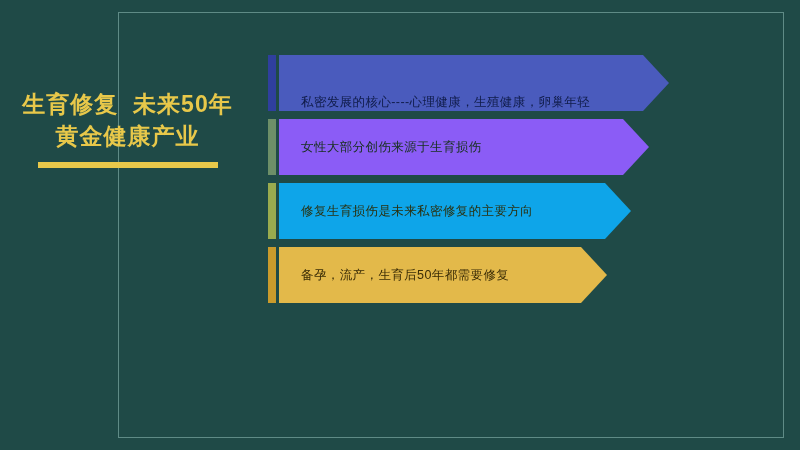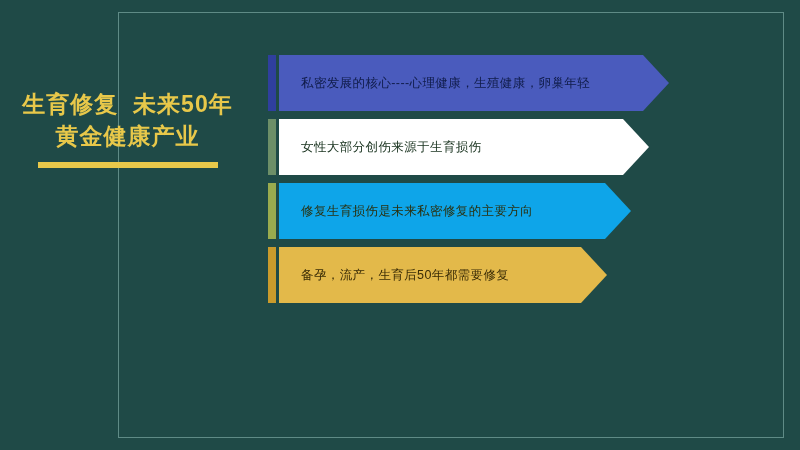--- a/index.html
+++ b/index.html
@@ -78,21 +78,21 @@
     display: flex;
     align-items: center;
     box-sizing: border-box;
     padding-left: 22px;
     padding-right: 40px;
     color: #14302e;
     font-size: 12.5px;
     letter-spacing: 0.4px;
     clip-path: polygon(0 0, calc(100% - 26px) 0, 100% 50%, calc(100% - 26px) 100%, 0 100%);
   }
-  .row.r0 .body { width: 390px; }
+  .row.r0 .body { width: 390px; align-items: flex-end; }
   .row.r1 .body { width: 370px; }
   .row.r2 .body { width: 352px; }
   .row.r3 .body { width: 328px; }
 </style>
 </head>
 <body>
 
 <div class="slide">
 
   <div class="frame"></div>
@@ -106,21 +106,21 @@
 
     <div class="row r0">
       <div class="bar" style="background:#2f3f9e"></div>
       <div class="body" style="background:#4a5bbd;color:#101c4a">
         <span>私密发展的核心----心理健康，生殖健康，卵巢年轻</span>
       </div>
     </div>
 
     <div class="row r1">
       <div class="bar" style="background:#6d8f68"></div>
-      <div class="body" style="background:#ffffff;color:#16301c">
+      <div class="body" style="background:#8b5cf6;color:#16301c">
         <span>女性大部分创伤来源于生育损伤</span>
       </div>
     </div>
 
     <div class="row r2">
       <div class="bar" style="background:#9aab4e"></div>
       <div class="body" style="background:#0ea5e9;color:#2a3110">
         <span>修复生育损伤是未来私密修复的主要方向</span>
       </div>
     </div>

